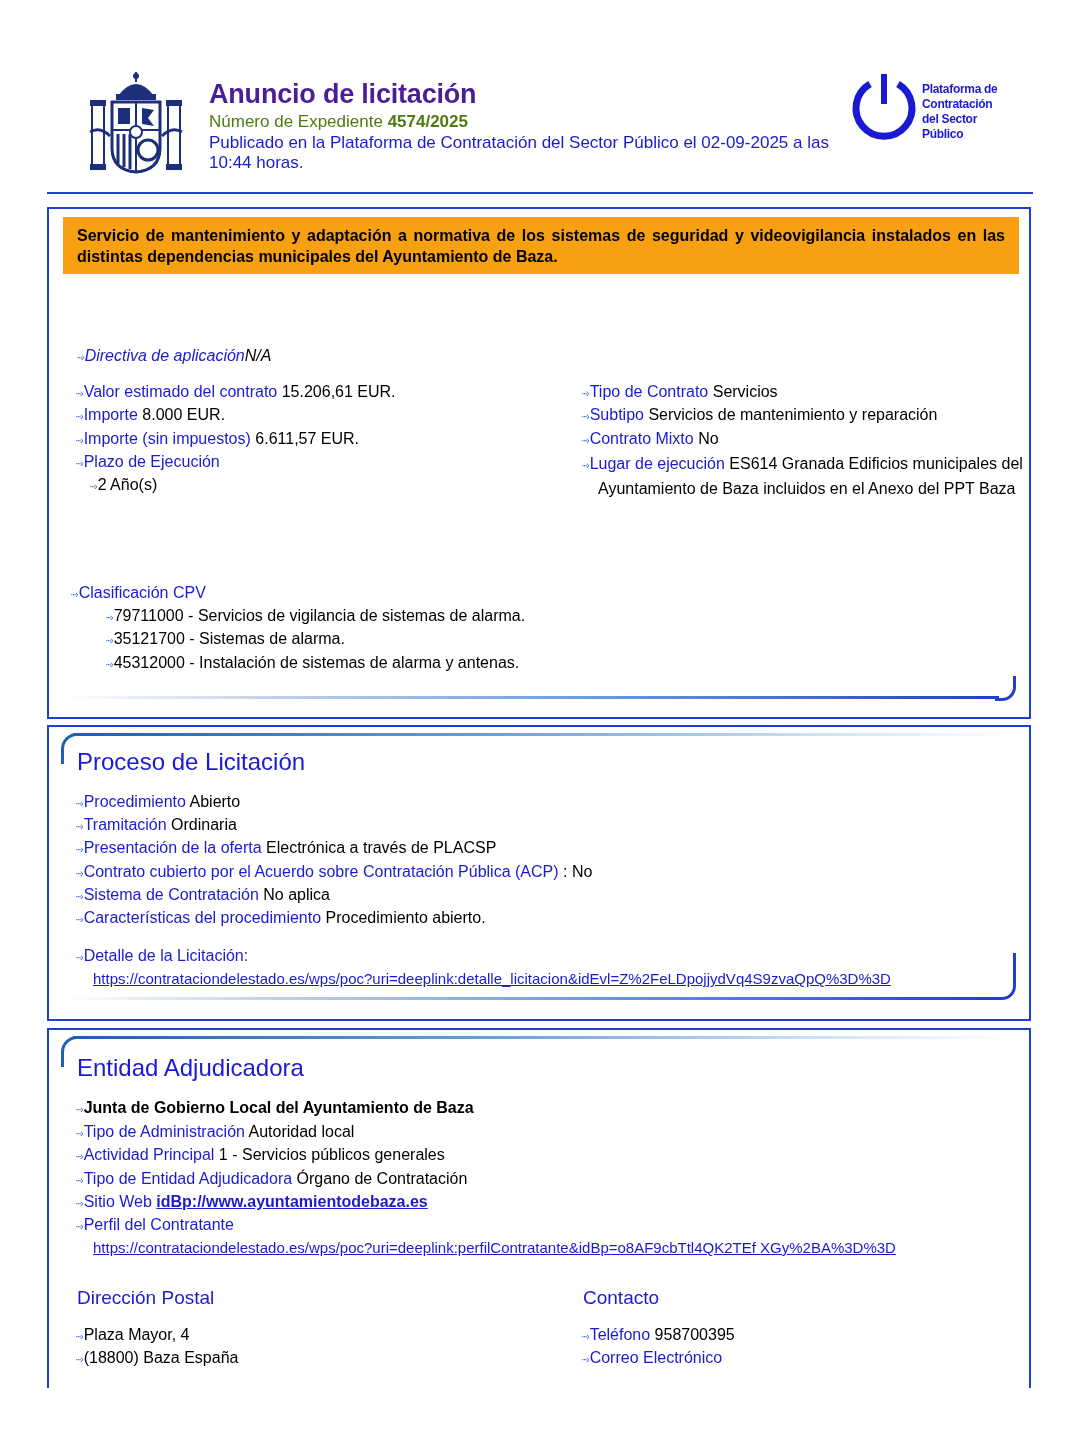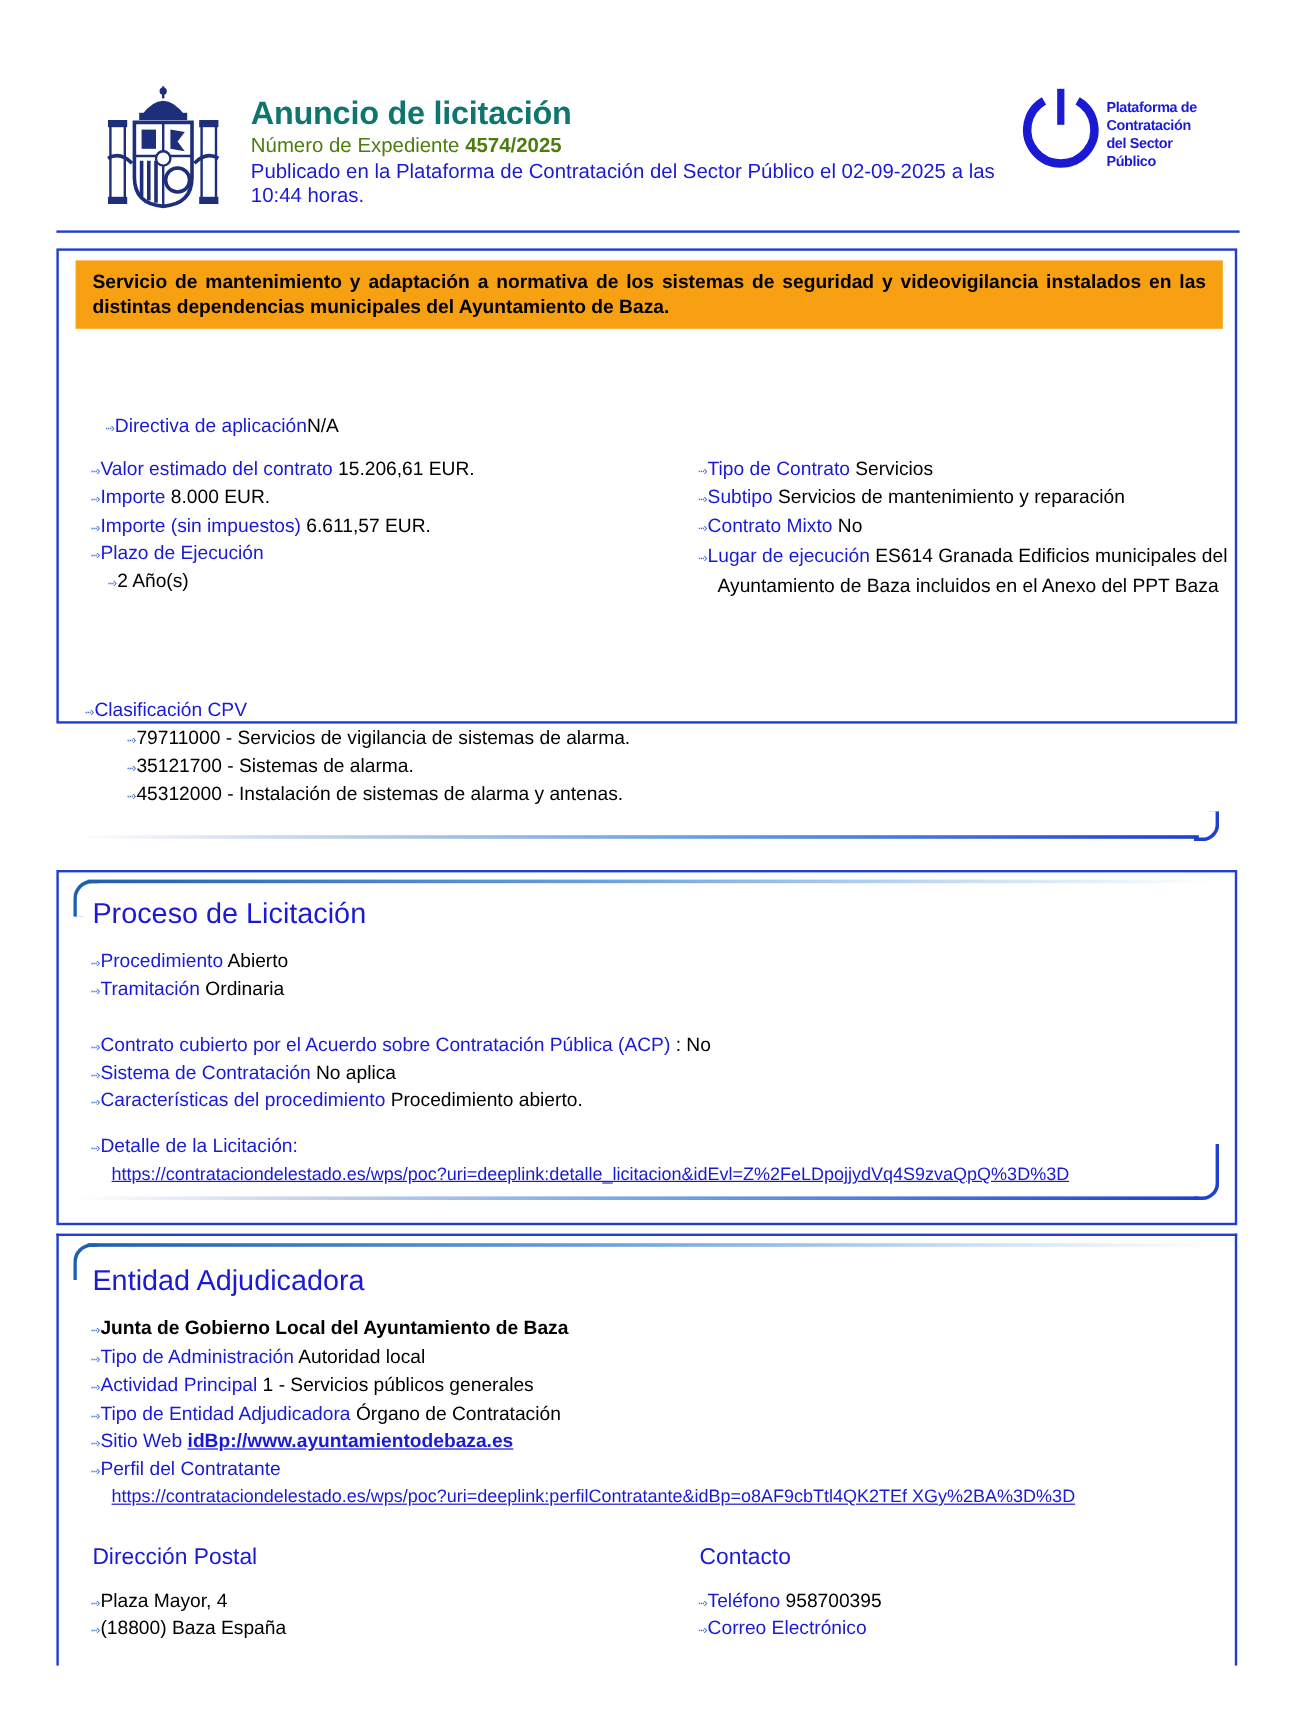--- a/index.html
+++ b/index.html
@@ -5,31 +5,31 @@
   html, body { margin: 0; padding: 0; background: #ffffff; }
   body { width: 1074px; height: 1444px; position: relative; overflow: hidden;
          font-family: "Liberation Sans", "DejaVu Sans", sans-serif; color: #000; }
   .blue { color: #1a1ad4; }
   .black { color: #000; }
   a.link { color: #1a1ad4; text-decoration: underline; }
 
   
   .header { position: absolute; left: 0; top: 0; width: 1074px; height: 200px; }
   .coat { position: absolute; left: 88px; top: 70px; width: 96px; height: 104px; }
-  .title { position: absolute; left: 209px; top: 79px; font-size: 27px; font-weight: bold; color: #0f766e; letter-spacing: -0.2px; }
+  .title { position: absolute; left: 209px; top: 79px; font-size: 27px; font-weight: bold; color: #4c1d95; letter-spacing: -0.2px; }
   .exp { position: absolute; left: 209px; top: 112px; font-size: 17px; color: #4d7c0f; }
   .exp b { font-weight: bold; }
   .pub { position: absolute; left: 209px; top: 133px; width: 640px; font-size: 17px; line-height: 20px; color: #1a1ad4; }
   .pcsp-logo { position: absolute; left: 848px; top: 72px; width: 72px; height: 74px; }
   .pcsp-text { position: absolute; left: 922px; top: 82px; font-size: 12px; line-height: 15px; color: #1a1ad4; font-weight: bold; letter-spacing: -0.3px; }
   .header-rule { position: absolute; left: 47px; top: 192px; width: 986px; height: 2px; background: #1f3fd0; }
 
   
   .panel { position: absolute; left: 47px; width: 984px; border: 2px solid #1f3fd0; box-sizing: border-box; background: #fff; }
-  .panel1 { top: 207px; height: 396px; }
+  .panel1 { top: 207px; height: 512px; }
   .panel2 { top: 725px; height: 296px; }
   .panel3 { top: 1028px; height: 360px; border-bottom: none; }
 
   .orange-banner { position: absolute; left: 14px; top: 8px; width: 956px; height: 57px; background: #f7a011;
                    box-sizing: border-box; padding: 8px 14px 0 14px; font-size: 16px; font-weight: bold;
                    line-height: 21px; text-align: justify; color: #000; }
 
   .sec-title { position: absolute; font-size: 24px; color: #1a1ad4; }
   .sec-title .black { color: #000; }
 
@@ -91,21 +91,21 @@
     <div>del Sector</div>
     <div>Público</div>
   </div>
   <div class="header-rule"></div>
 </div>
 
 <div class="panel panel1">
   <div class="orange-banner">Servicio de mantenimiento y adaptación a normativa de los sistemas de seguridad y videovigilancia instalados en las distintas dependencias municipales del Ayuntamiento de Baza.</div>
 
 
-  <div class="row" style="left:38px; top:137px;">
+  <div class="row" style="left:27px; top:137px;font-style:italic;">
     <span class="arrow">···›</span><span class="blue">Directiva de aplicación</span><span>N/A</span>
   </div>
 
   <div class="row" style="left:26px; top:173px;">
     <span class="arrow">···›</span><span class="blue">Valor estimado del contrato</span> <span>15.206,61 EUR.</span>
   </div>
   <div class="row" style="left:26px; top:196px;">
     <span class="arrow">···›</span><span class="blue">Importe</span> <span>8.000 EUR.</span>
   </div>
   <div class="row" style="left:26px; top:220px;">
@@ -153,20 +153,23 @@
   <div class="curve-tl" style="left:12px; top:6px;"></div>
 
   <div class="sec-title" style="left:28px; top:21px;">Proceso de Licitación</div>
 
   <div class="row" style="left:26px; top:65px;">
     <span class="arrow">···›</span><span class="blue">Procedimiento</span> <span>Abierto</span>
   </div>
   <div class="row" style="left:26px; top:88px;">
     <span class="arrow">···›</span><span class="blue">Tramitación</span> <span>Ordinaria</span>
   </div>
+  <div class="row" style="left:26px; top:111px;">
+    <span class="arrow">···›</span><span class="blue">Presentación de la oferta</span> <span>Electrónica a través de PLACSP</span>
+  </div>
   <div class="row" style="left:26px; top:135px;">
     <span class="arrow">···›</span><span class="blue">Contrato cubierto por el Acuerdo sobre Contratación Pública (ACP)</span> <span>: No</span>
   </div>
   <div class="row" style="left:26px; top:158px;">
     <span class="arrow">···›</span><span class="blue">Sistema de Contratación</span> <span>No aplica</span>
   </div>
   <div class="row" style="left:26px; top:181px;">
     <span class="arrow">···›</span><span class="blue">Características del procedimiento</span> <span>Procedimiento abierto.</span>
   </div>
 

